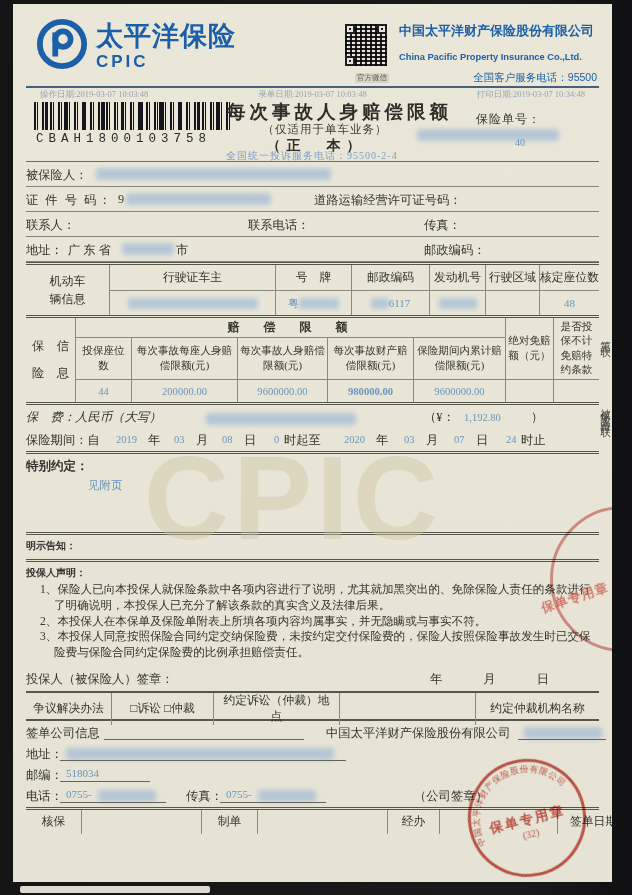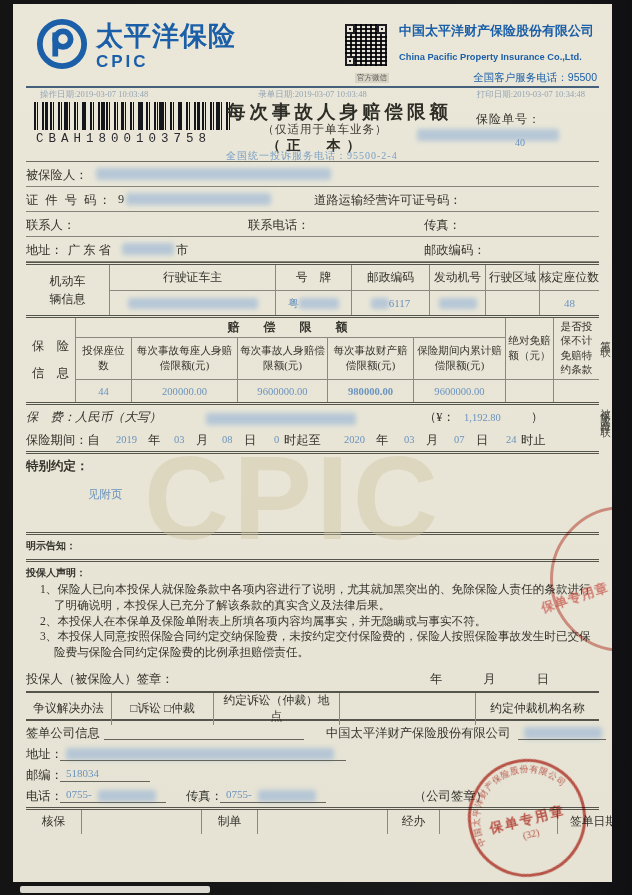--- a/index.html
+++ b/index.html
@@ -74,40 +74,40 @@
   .vc:nth-child(7n){border-right:none;}
   .vg{grid-row:1/3;grid-column:1;flex-direction:column;line-height:1.5;font-size:12px;}
   .vh{height:26px;border-bottom:1px solid #8b897d;}
   .vv{height:24px;font-size:11px;}
   .vc.last{border-right:none;}
 
   
   .itable{display:grid;grid-template-columns:50px 56px 106px 90px 86px 92px 48px 1fr;
     border-bottom:3px double #56554c;font-size:11px;}
   .ic{box-sizing:border-box;border-right:1px solid #8b897d;display:flex;align-items:center;justify-content:center;text-align:center;}
-  .ig{grid-row:1/4;grid-column:1;flex-direction:column;line-height:2.2;font-size:12.3px;}
+  .ig{grid-row:1/4;grid-column:1;flex-direction:row;line-height:2.2;font-size:12.3px;}
   .ilh{grid-column:2/7;grid-row:1;height:20px;border-bottom:1px solid #8b897d;font-size:12px;letter-spacing:6px;font-weight:bold;}
   .ided{grid-column:7;grid-row:1/3;border-bottom:1px solid #8b897d;padding:2px;font-size:10.6px;line-height:1.35;}
   .iwv{grid-column:8;grid-row:1/3;border-right:none;border-bottom:1px solid #8b897d;padding:2px;font-size:10.6px;line-height:1.35;}
   .ish{grid-row:2;height:42px;border-bottom:1px solid #8b897d;padding:1px 2px;font-size:10.6px;line-height:1.35;}
   .ival{grid-row:3;height:22px;font-size:10.6px;}
   .ival.bv{filter:blur(.55px);}
   .ie{grid-row:3;}
   .iwv2{border-right:none;}
 
   
   .prow{position:relative;height:22px;font-size:12.3px;}
   .prow .lbl{position:absolute;top:4px;white-space:nowrap;}
   .period-row{position:relative;height:24px;font-size:12.3px;border-bottom:3px double #56554c;}
   .pp{position:absolute;top:5px;white-space:nowrap;}
 
   
   .special{position:relative;height:78px;border-bottom:3px double #56554c;}
   .special .lbl{position:absolute;left:0;top:4px;font-size:12.5px;font-weight:bold;}
-  .special .val{position:absolute;left:62px;top:24px;font-size:11.5px;margin-top:9px;}
+  .special .val{position:absolute;left:62px;top:24px;font-size:11.5px;}
   .watermark{position:absolute;left:118px;top:-24px;font-family:"Liberation Sans","DejaVu Sans",sans-serif;
     font-weight:bold;font-size:118px;letter-spacing:4px;color:rgba(205,195,162,.42);z-index:0;pointer-events:none;}
 
   
   .sec{position:relative;border-bottom:3px double #56554c;padding:3px 0 4px 0;}
   .sec-title{font-size:10px;font-weight:bold;margin:1px 0 2px 0;}
   .sec ol{margin:0;padding:0;list-style:none;}
   .sec li{font-size:11.6px;line-height:1.36;padding-left:28px;text-indent:-14px;margin-left:0;}
 
   .signrow{position:relative;height:26px;font-size:12.3px;}

